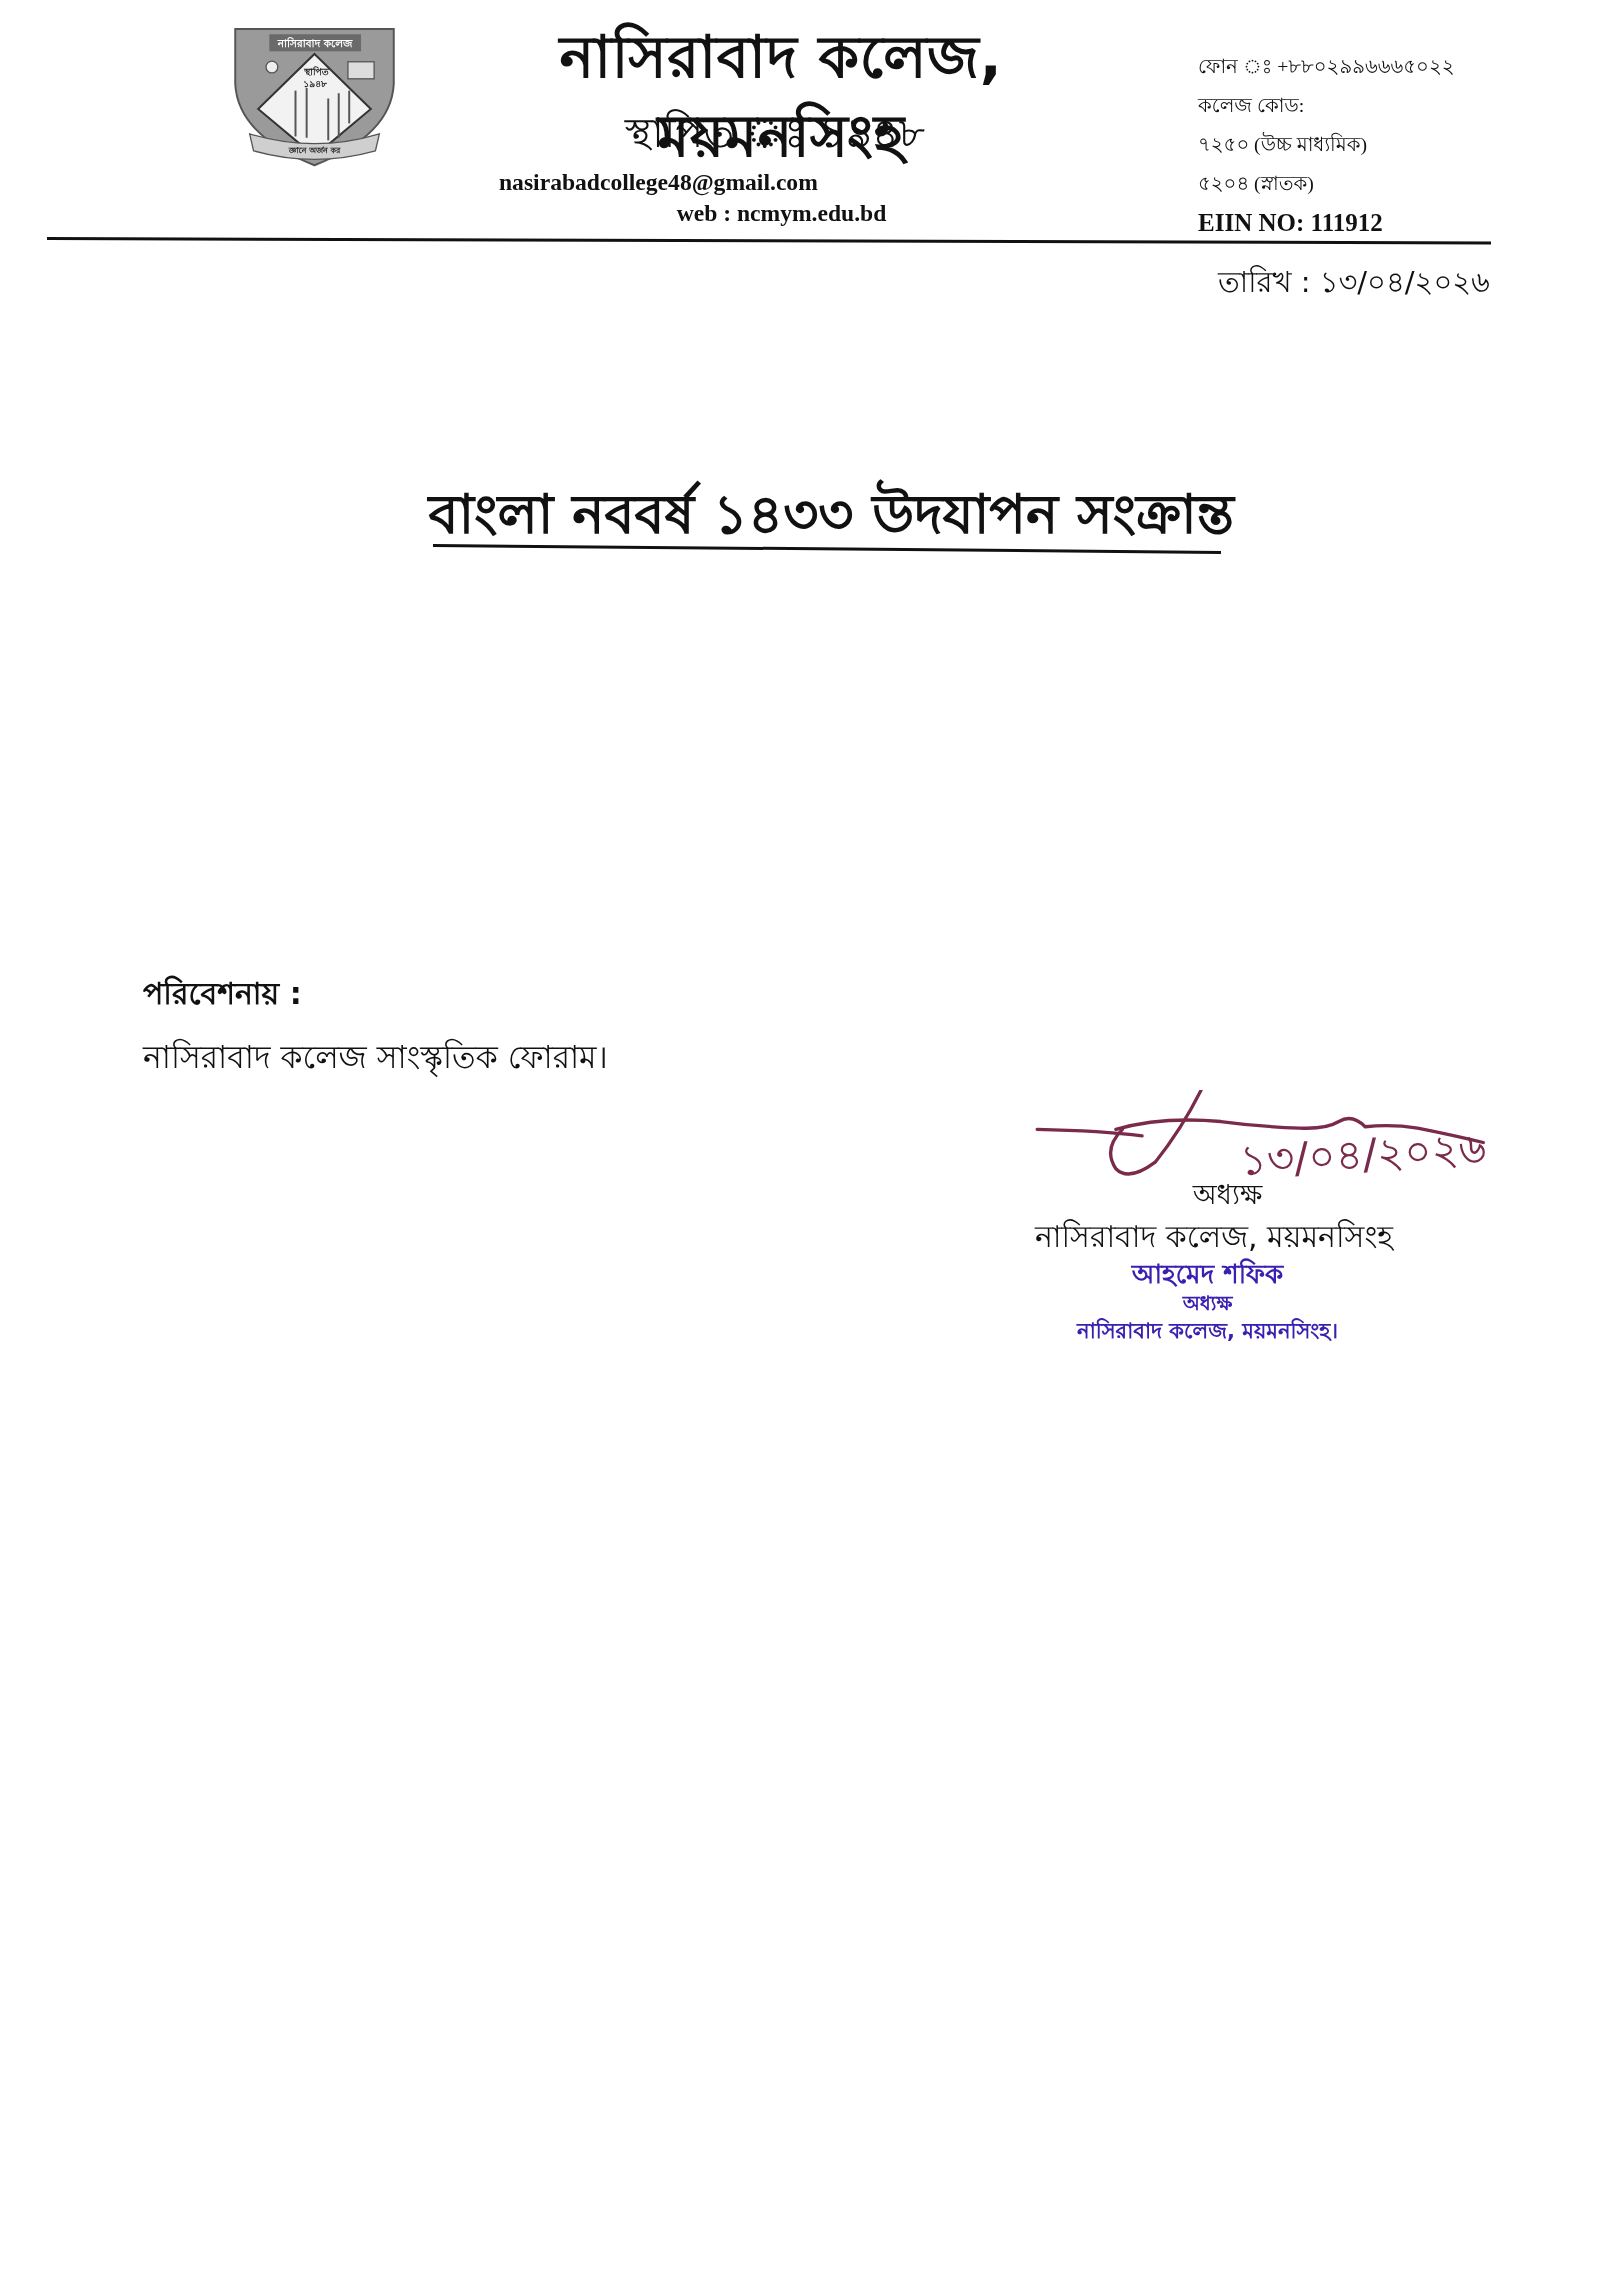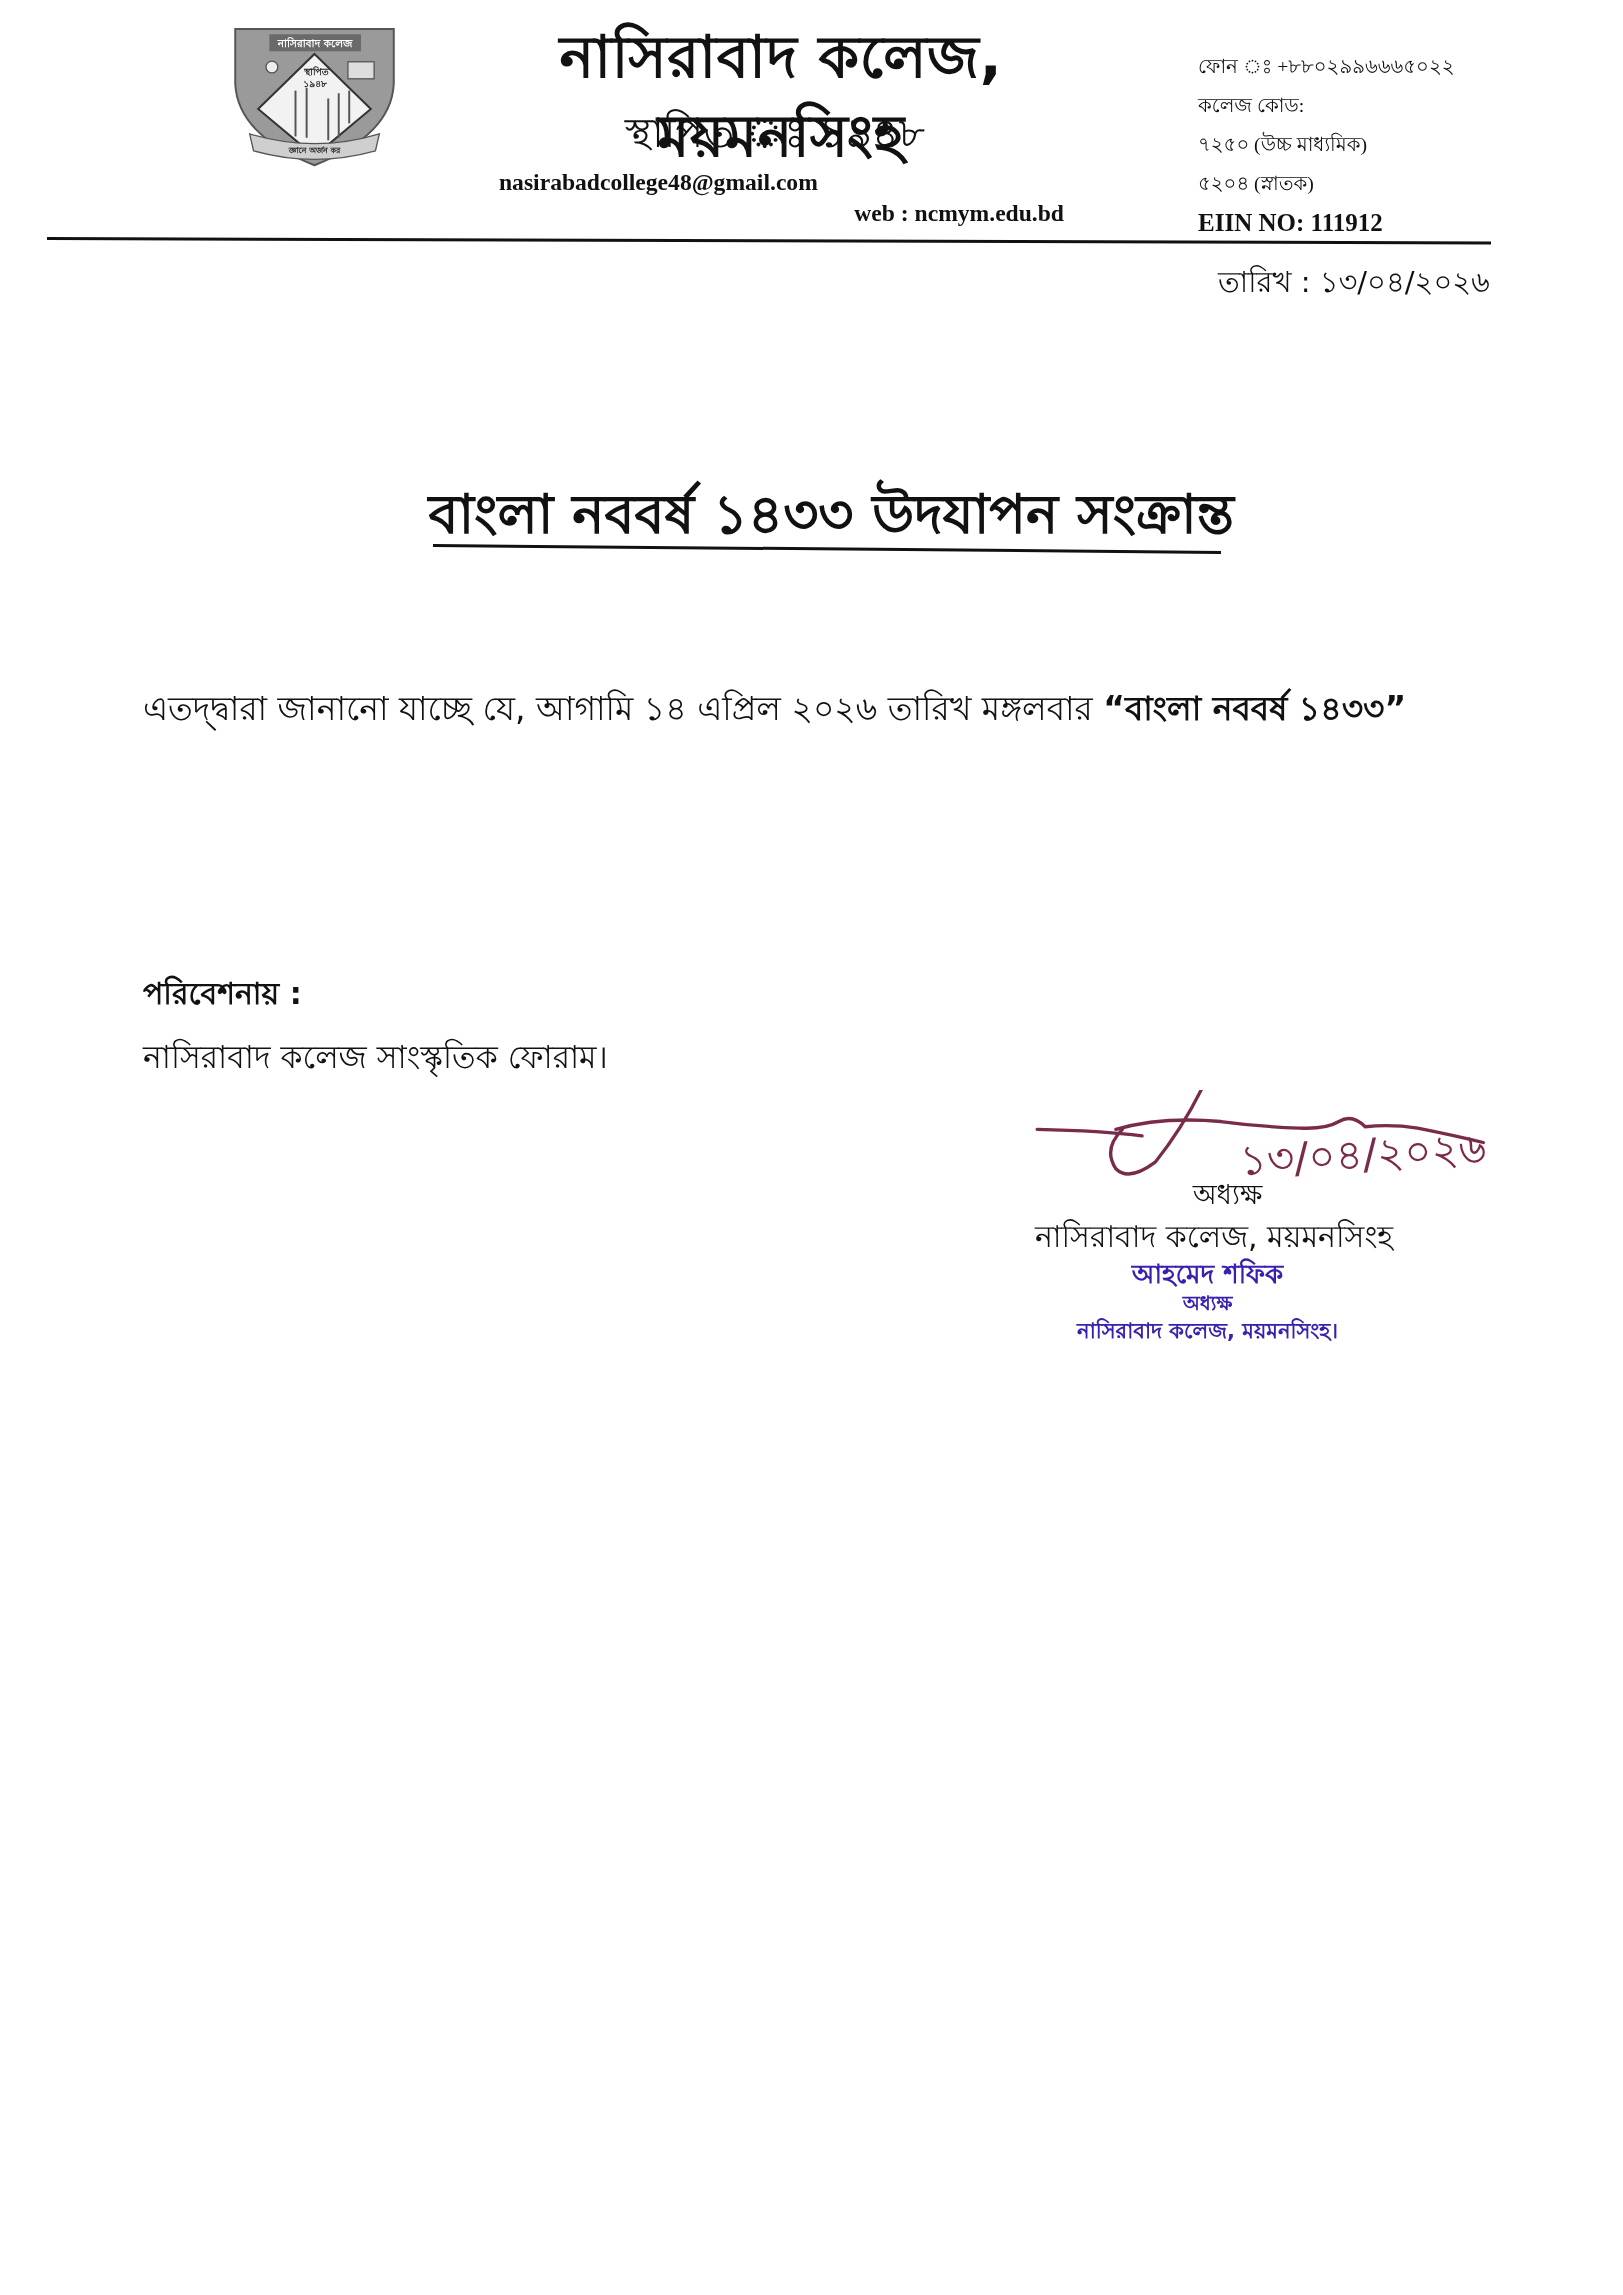--- a/index.html
+++ b/index.html
@@ -11,21 +11,21 @@
 
   
   .logo { left: 230px; top: 25px; width: 169px; height: 143px; font-weight: bold; }
   .college-name { left: 433px; top: 18.4px; width: 696px; text-align: center;
     font-size: 58px; font-weight: bold; letter-spacing: 0.7px; line-height: 79px; }
   .established { left: 591px; top: 104px; width: 368px; text-align: center;
     font-size: 41px; line-height: 59px; }
   .email { left: 499px; top: 167px; width: 565px; text-align: left;
     font-family: "Liberation Serif", "DejaVu Serif", serif; font-weight: bold;
     font-size: 23.6px; line-height: 30px; }
-  .web { left: 499px; top: 198px; width: 565px; text-align: right;
+  .web { left: 499px; top: 198px; width: 565px; text-align: center;
     font-family: "Liberation Serif", "DejaVu Serif", serif; font-weight: bold;
     font-size: 23.6px; line-height: 30px; }
 
   .contact { left: 1198px; top: 47px; width: 368px; }
   .contact-line { font-size: 19.7px; line-height: 39px; white-space: nowrap; font-family: Liberation Serif, serif; }
   .contact-eiin { font-family: "Liberation Serif", "DejaVu Serif", serif; font-weight: bold;
     font-size: 25px; line-height: 39px; white-space: nowrap; }
 
   .rule { left: 47px; top: 237px; width: 1444px; height: 2.6px; background: #111; transform: rotate(0.18deg); transform-origin: left center; }
 
@@ -93,21 +93,20 @@
 </div>
 
 <div class="abs rule"></div>
 
 <div class="abs date">তারিখ : ১৩/০৪/২০২৬</div>
 
 <div class="abs subject">বাংলা নববর্ষ ১৪৩৩ উদযাপন সংক্রান্ত</div>
 <div class="abs subject-underline"></div>
 
 <div class="abs body-text">
-  <span class="body-line"><span>এতদ্দ্বারা জানানো যাচ্ছে যে, আগামি ১৪ এপ্রিল ২০২৬ তারিখ মঙ্গলবার </span><span class="bold">“বাংলা নববর্ষ ১৪৩৩”</span></span>
 </div>
 
 <div class="abs presenter-label">পরিবেশনায় :</div>
 <div class="abs presenter-value">নাসিরাবাদ কলেজ সাংস্কৃতিক ফোরাম।</div>
 
 <div class="abs signature">
   <svg width="538" height="105" viewBox="0 0 820 160">
     <g fill="none" stroke="#7a2a4a" stroke-width="5" stroke-linecap="round">
       <path d="M20 60 Q120 62 180 70"></path>
       <path d="M140 60 Q210 40 300 48 Q360 56 420 58 Q460 60 480 48 Q500 36 520 56 Q560 52 600 58 Q660 70 700 80"></path>

